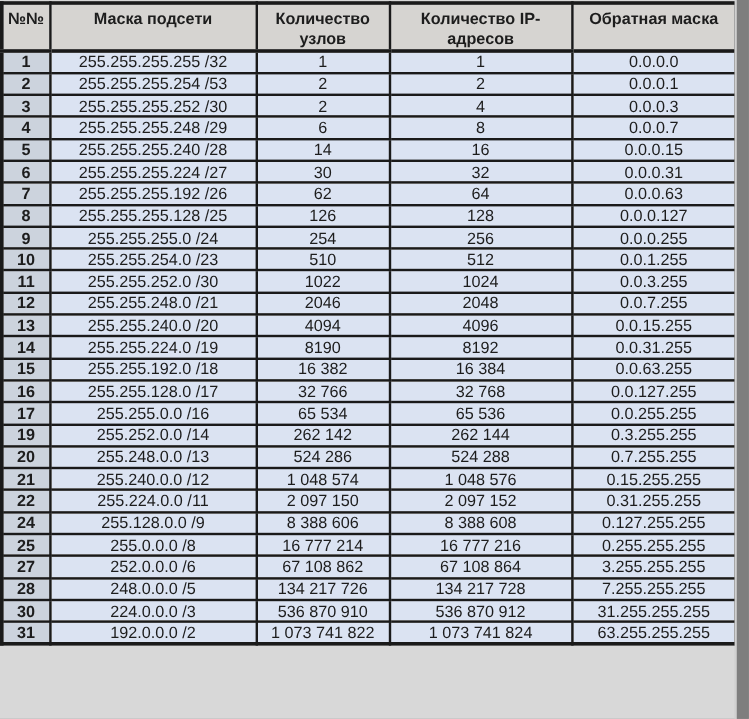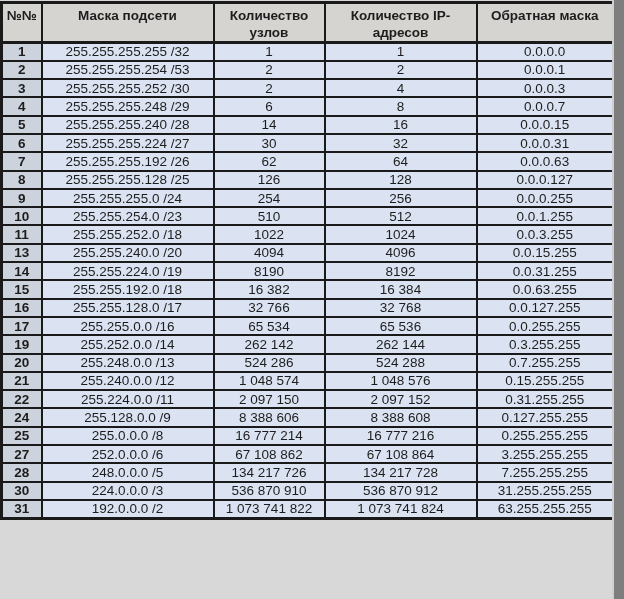--- a/index.html
+++ b/index.html
@@ -163,24 +163,31 @@
         </tr>
         <tr>
           <td class="num">10</td>
           <td>255.255.254.0 /23</td>
           <td>510</td>
           <td>512</td>
           <td>0.0.1.255</td>
         </tr>
         <tr>
           <td class="num">11</td>
-          <td>255.255.252.0 /18</td>
+          <td>255.255.252.0 /30</td>
           <td>1022</td>
           <td>1024</td>
           <td>0.0.3.255</td>
+        </tr>
+        <tr>
+          <td class="num">12</td>
+          <td>255.255.248.0 /21</td>
+          <td>2046</td>
+          <td>2048</td>
+          <td>0.0.7.255</td>
         </tr>
         <tr>
           <td class="num">13</td>
           <td>255.255.240.0 /20</td>
           <td>4094</td>
           <td>4096</td>
           <td>0.0.15.255</td>
         </tr>
         <tr>
           <td class="num">14</td>

